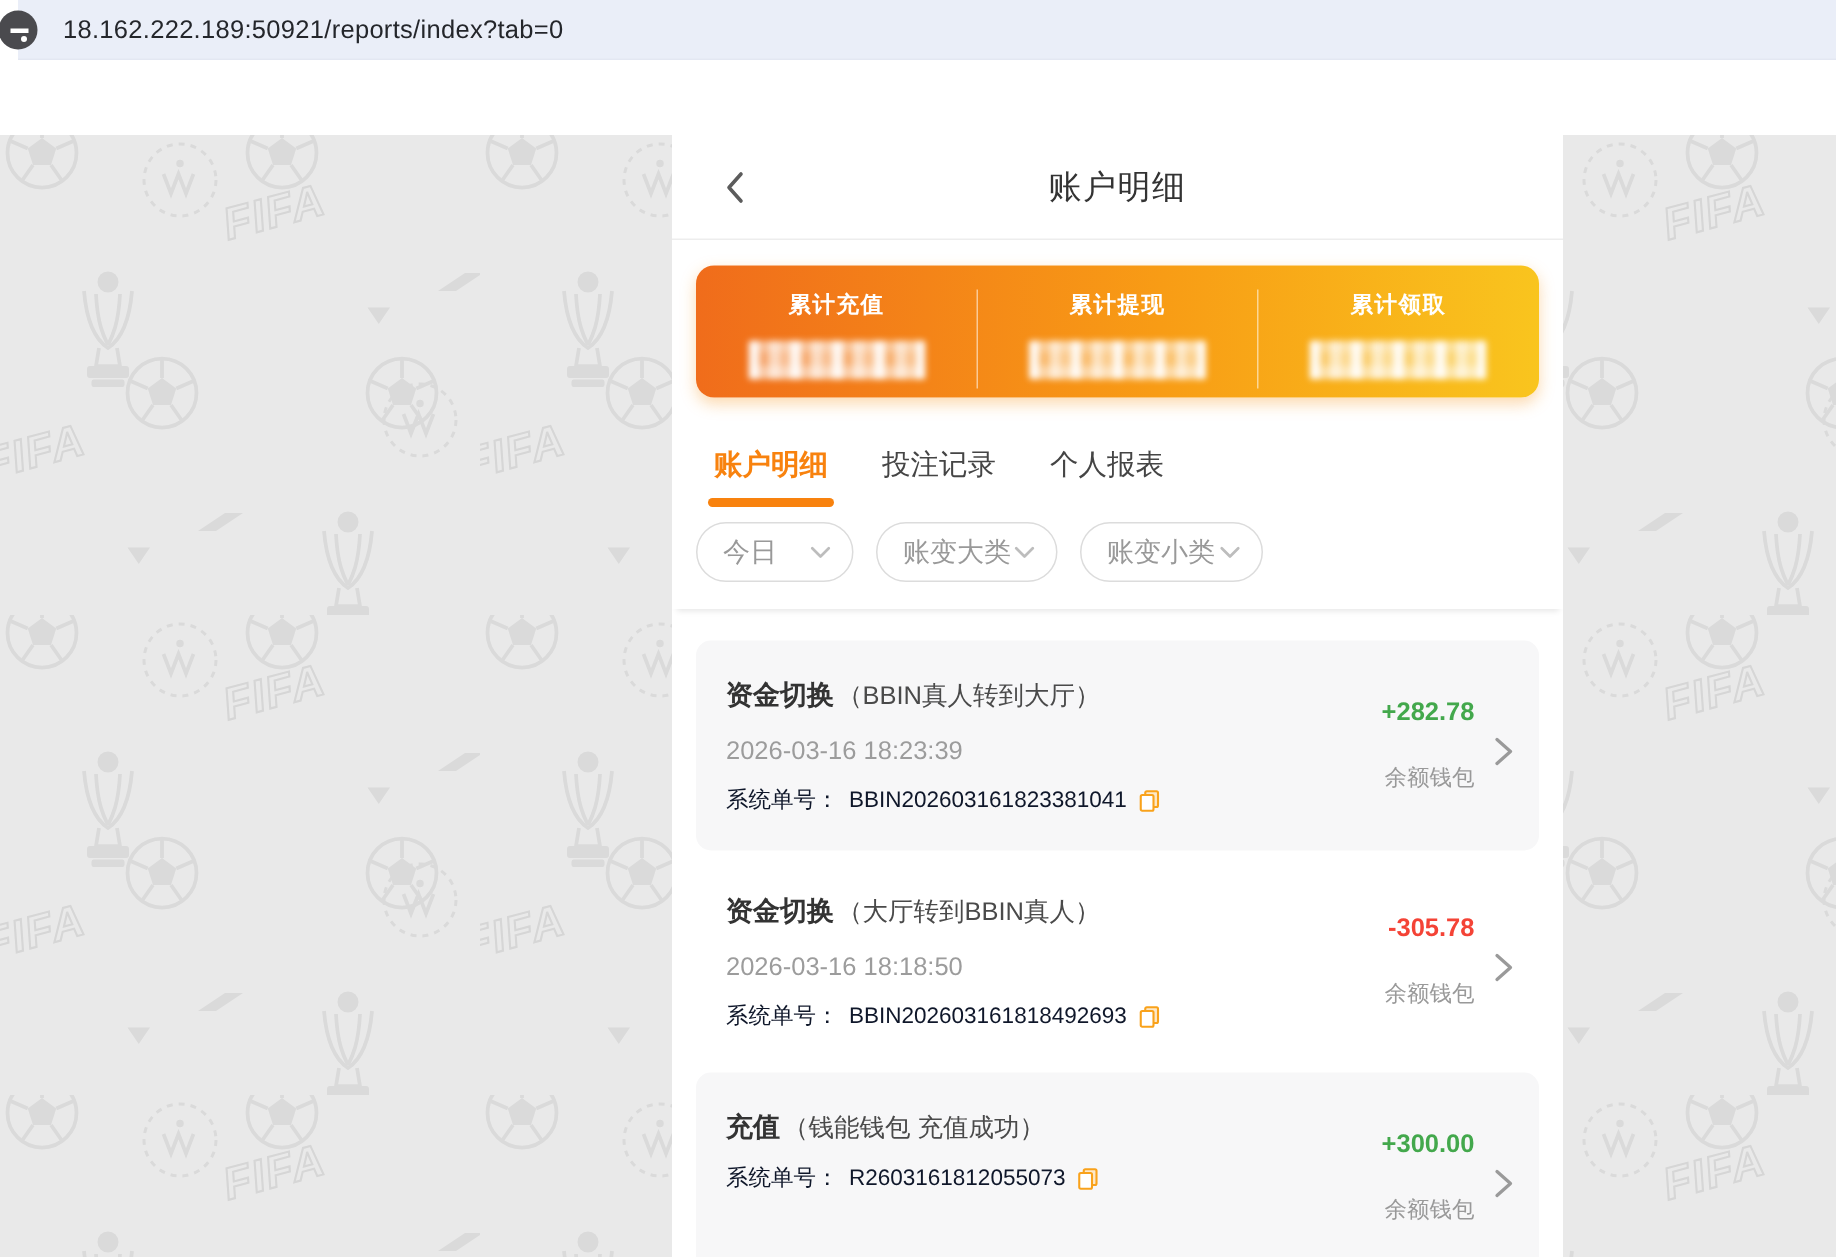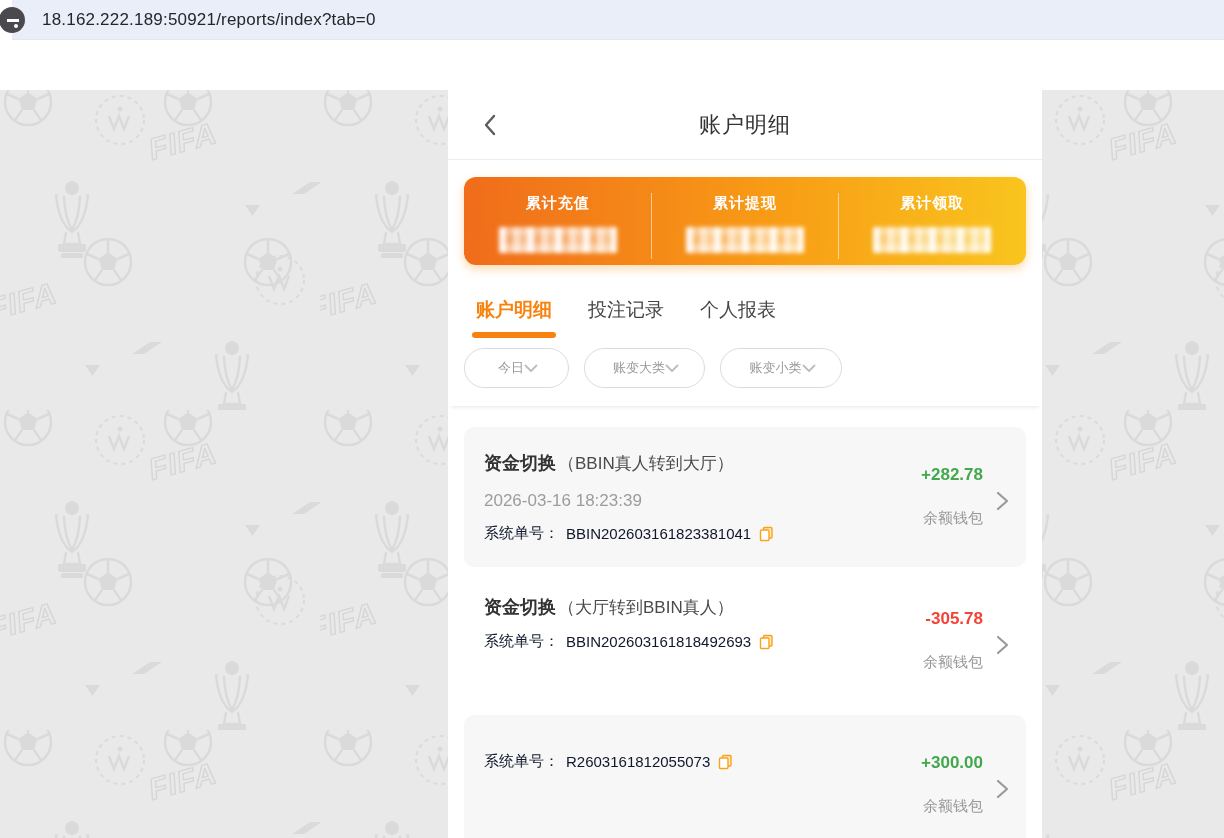--- a/index.html
+++ b/index.html
@@ -54,22 +54,22 @@
   .tab { font-size:19px; color:#454545; cursor:pointer; display:flex; flex-direction:column; align-items:center; }
   .tab .tab-label { padding-bottom:9px; }
   .tab.active .tab-label { color:#f8820e; font-weight:bold; }
   .tab-underline { width:84px; height:6px; border-radius:3px; background:#f8820e; }
   .tab:not(.active) .tab-underline { visibility:hidden; }
 
   
   .filters { display:flex; gap:15px; padding:10px 16px 18px; background:#fff;
     box-shadow:0 4px 4px -3px rgba(0,0,0,.10); position:relative; z-index:3; }
   .filter-pill { height:40px; border:1px solid #dcdcdc; border-radius:20px;
-    display:flex; align-items:center; justify-content:center;
-    padding:0 14px 0 17px; color:#999; font-size:13px; cursor:pointer; background:#fff; }
+    display:flex; align-items:center; justify-content:space-between;
+    padding:0 14px 0 17px; color:#999; font-size:18px; cursor:pointer; background:#fff; }
   .filter-pill.w1 { width:105px; } .filter-pill.w2 { width:121px; } .filter-pill.w3 { width:122px; }
 
   
   .txn-list { padding:21px 16px 0; background:#fff; }
   .txn { min-height:140px; border-radius:10px; display:flex; align-items:stretch;
     padding:24px 16px 16px 20px; margin-bottom:4px; cursor:pointer; background:#fff; }
   .txn:nth-child(odd) { background:#f7f7f8; }
   .txn-left { flex:1; min-width:0; }
   .txn-title-row { display:flex; align-items:baseline; gap:2px;text-align:center; }
   .txn-type { font-size:18px; font-weight:bold; color:#333; }
@@ -253,20 +253,21 @@
           </svg>
         </div>
       </div>
 
       <div class="txn">
         <div class="txn-left">
           <div class="txn-title-row">
             <span class="txn-type">资金切换</span>
             <span class="txn-desc">（大厅转到BBIN真人）</span>
           </div>
+          <div class="txn-date">2026-03-16 18:18:50</div>
           <div class="txn-order">
             <span>系统单号：</span>
             <span>BBIN202603161818492693</span>
             <span class="copy-icon">
               <svg width="17" height="17" viewBox="0 0 17 17">
                 <rect x="5.5" y="2.5" width="8.5" height="10.5" rx="1" fill="#fde8c8" stroke="#f9a21b" stroke-width="1.4"></rect>
                 <rect x="2.5" y="5" width="8.5" height="10.5" rx="1" fill="#fff" stroke="#f9a21b" stroke-width="1.4"></rect>
               </svg>
             </span>
           </div>
@@ -277,20 +278,24 @@
         </div>
         <div class="txn-chevron">
           <svg width="15" height="22" viewBox="0 0 15 22">
             <polyline points="3,3 12,11 3,19" fill="none" stroke="#9a9a9a" stroke-width="2.2" stroke-linecap="round" stroke-linejoin="round"></polyline>
           </svg>
         </div>
       </div>
 
       <div class="txn">
         <div class="txn-left">
+          <div class="txn-title-row">
+            <span class="txn-type">充值</span>
+            <span class="txn-desc">（钱能钱包 充值成功）</span>
+          </div>
           <div class="txn-order">
             <span>系统单号：</span>
             <span>R2603161812055073</span>
             <span class="copy-icon">
               <svg width="17" height="17" viewBox="0 0 17 17">
                 <rect x="5.5" y="2.5" width="8.5" height="10.5" rx="1" fill="#fde8c8" stroke="#f9a21b" stroke-width="1.4"></rect>
                 <rect x="2.5" y="5" width="8.5" height="10.5" rx="1" fill="#fff" stroke="#f9a21b" stroke-width="1.4"></rect>
               </svg>
             </span>
           </div>

